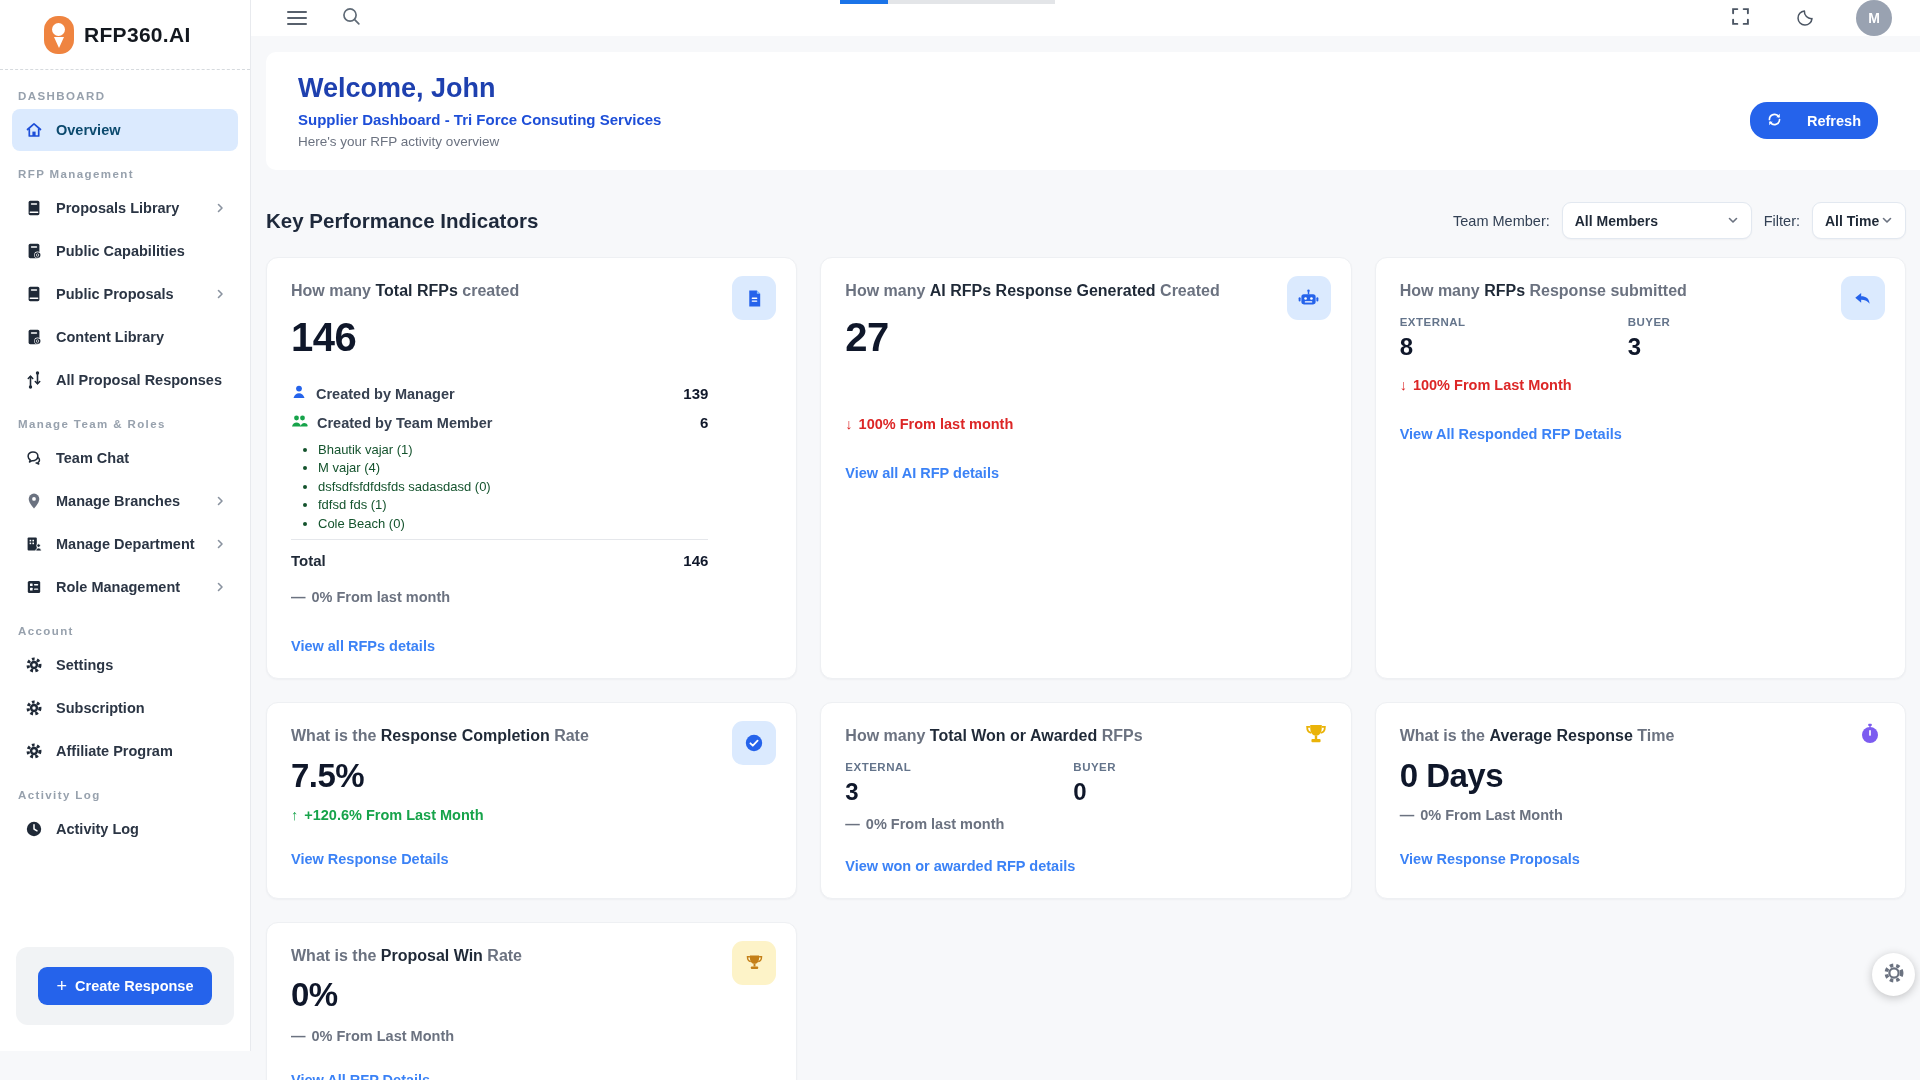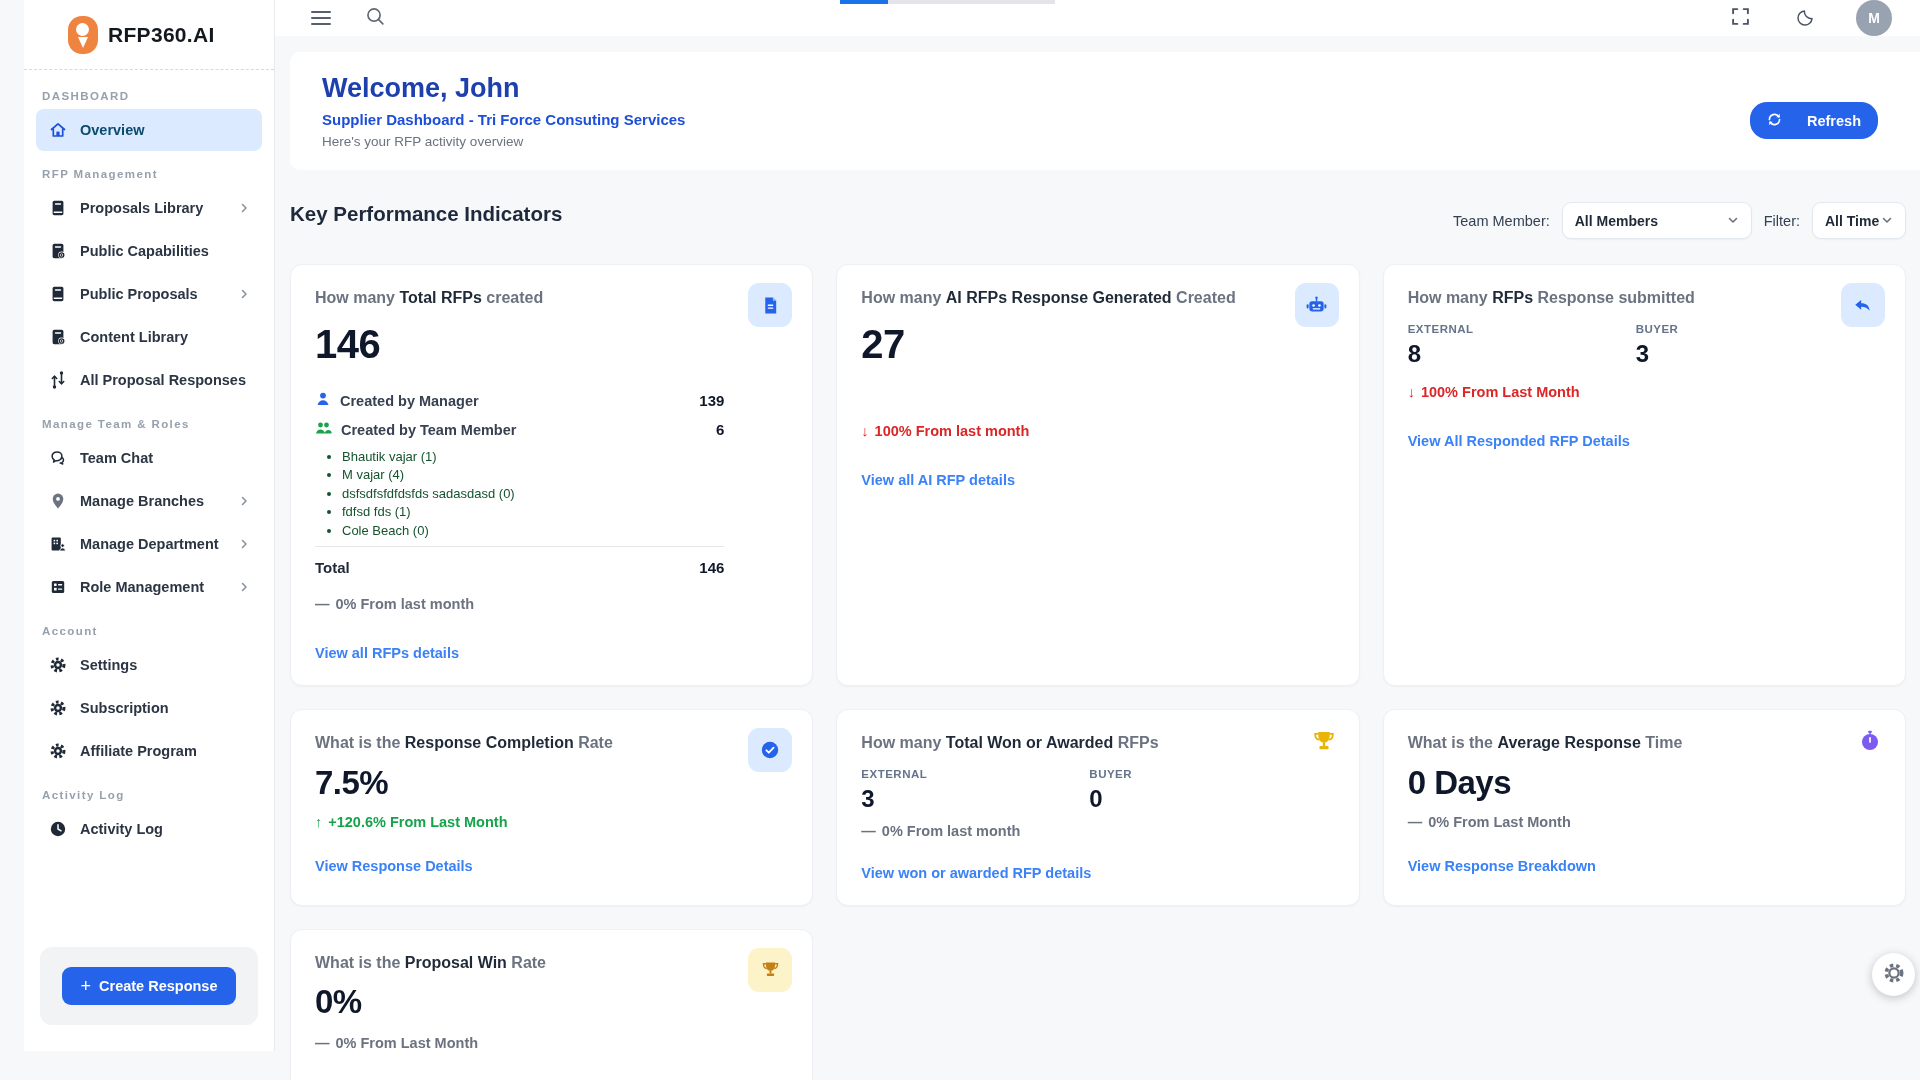--- a/index.html
+++ b/index.html
@@ -4,21 +4,21 @@
 <style>
   * { margin:0; padding:0; box-sizing:border-box; }
   html,body { width:1920px; height:1080px; overflow:hidden; font-family:"Liberation Sans", sans-serif; background:#f7f8fa; }
   .stage { position:relative; width:1920px; height:1080px; display:flex; background:#f7f8fa; }
 
   
   .progressbar { position:absolute; left:840px; top:0; width:215px; height:4px; background:#e3e5e8; z-index:50; }
   .progressbar .fill { width:48px; height:4px; background:#1a73e8; }
 
   
-  .sidebar { width:251px; min-width:251px; height:1051px; background:#fff; border-right:1px solid #e8eaee; display:flex; flex-direction:column;margin-left:24px; }
+  .sidebar { width:251px; min-width:251px; height:1051px; background:#fff; border-right:1px solid #e8eaee; display:flex; flex-direction:column; }
   .logo-row { height:70px; display:flex; align-items:center; gap:10px; padding:0 0 0 44px; border-bottom:1px dashed #d6dade; }
   .logo-mark { width:30px; height:38px; background:#ef8440; border-radius:14px; position:relative; }
   .logo-mark::before { content:""; position:absolute; left:8px; top:7px; width:13px; height:13px; border-radius:50%; background:#fff; }
   .logo-mark::after { content:""; position:absolute; left:10px; top:21px; width:0; height:0; border-left:5px solid transparent; border-right:5px solid transparent; border-top:11px solid #fff; }
   .logo-text { font-size:21px; font-weight:800; color:#13181f; letter-spacing:.3px; }
 
   .nav { flex:1; padding-top:4px; }
   .nav-section { padding:16px 16px 6px 18px; font-size:11.5px; font-weight:700; letter-spacing:1.4px; color:#97a1ad; }
   .nav-item { height:42px; margin:1px 12px; display:flex; align-items:center; gap:13px; padding:0 12px; border-radius:8px; cursor:pointer; color:#2b3544; font-size:14.5px; font-weight:600; }
   .nav-item .n-ico { width:19px; height:19px; display:flex; align-items:center; justify-content:center; flex:none; }
@@ -39,21 +39,21 @@
   .search-btn { margin-left:22px; }
 
   
   .welcome { margin:16px 0 0 15px; background:#fff; border-radius:10px 0 0 10px; padding:21px 32px; position:relative; height:138px; }
   .welcome h1 { font-size:27px; font-weight:800; color:#1e40af; margin-bottom:7px; }
   .welcome .sub { font-size:15px; font-weight:700; color:#1d4ed8; margin-bottom:6px; }
   .welcome .desc { font-size:13.5px; color:#6b7280; }
   .refresh-btn { position:absolute; right:42px; top:50px; height:37px; padding:0 17px; background:#2563eb; color:#fff; border:none; border-radius:17px; font-size:14.5px; font-weight:600; display:flex; align-items:center; gap:25px; cursor:pointer; font-family:inherit; }
 
   
-  .kpi-head { margin:32px 14px 7px 15px; display:flex; align-items:flex-start; }
+  .kpi-head { margin:32px 14px 0 15px; display:flex; align-items:center; }
   .kpi-head h2 { font-size:20.5px; font-weight:800; color:#1e293b; }
   .filters { margin-left:auto; display:flex; align-items:center; gap:12px; }
   .f-label { font-size:14.5px; color:#334155; }
   .select { display:flex; align-items:center; justify-content:space-between; border:1px solid #e2e8f0; border-radius:9px; background:#fff; height:37px; padding:0 12px; font-size:14px; font-weight:600; color:#1f2937; cursor:pointer; box-shadow:0 1px 2px rgba(16,24,40,.04); }
   .sel-members { width:190px; }
   .sel-time { width:94px; }
 
   
   .grid { margin:18px 14px 0 15px; display:grid; grid-template-columns:repeat(3,1fr); gap:23px; }
   .card { background:#fff; border:1px solid #eef0f3; border-radius:12px; padding:23px 24px; position:relative; box-shadow:0 1px 2px rgba(16,24,40,.04); }
@@ -557,21 +557,21 @@
               <rect x="9.3" y="2.6" width="1.4" height="2" fill="#7c5cf0"></rect>
               <circle cx="10" cy="12" r="8" fill="#7c5cf0"></circle>
               <path d="M10 12V7.8" stroke="#fff" stroke-width="1.7" stroke-linecap="round"></path>
             </svg>
         </div>
         <div class="mid-num">0 Days</div>
         <div class="change gray" style="margin-top:12px">
           <span>—</span>
             <span>0% From Last Month</span>
         </div><br>
-        <a class="link" style="margin-top:10px">View Response Breakdown</a>
+        <a class="link" style="margin-top:10px">View Response Proposals</a>
       </div>
 
       <div class="card r3">
         <div class="card-title">
           <span>What is the </span><span class="t-bold">Proposal Win</span><span> Rate</span>
         </div>
         <div class="icon-sq yellow">
           <svg width="19" height="19" viewBox="0 0 20 20">
               <path d="M5.2 2.6h9.6v2.6c0 3.6-2 6.2-4.8 6.2s-4.8-2.6-4.8-6.2z" fill="#c47f17"></path>
               <path d="M5.2 4H2.6c0 3 1.5 4.8 3.5 5.1M14.8 4h2.6c0 3-1.5 4.8-3.5 5.1" fill="none" stroke="#c47f17" stroke-width="1.5"></path>

